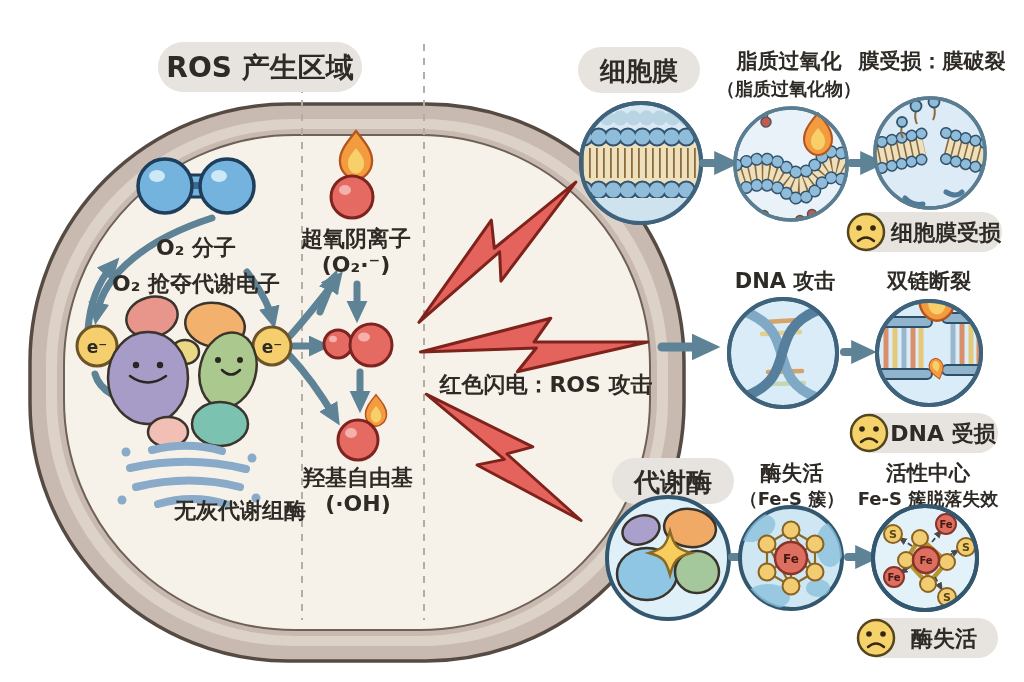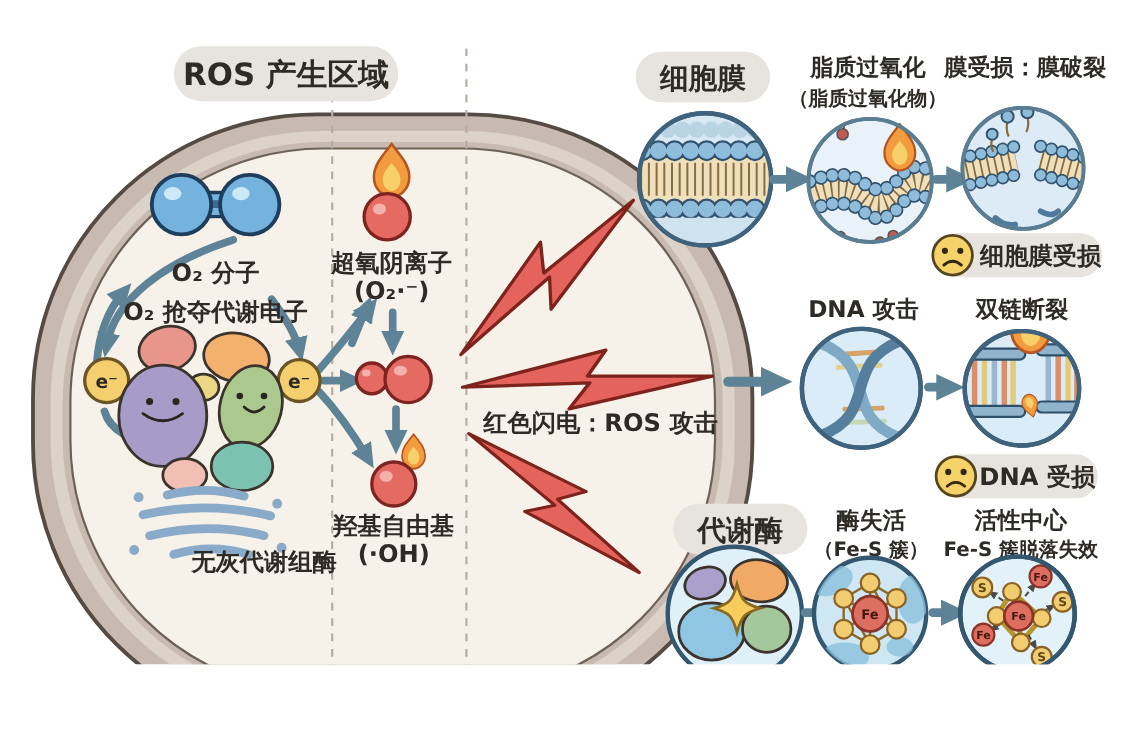--- a/index.html
+++ b/index.html
@@ -1,16 +1,16 @@
 <!DOCTYPE html>
 <html><head>
 <meta charset="utf-8">
 <style>
   html,body{margin:0;padding:0;background:#ffffff;}
-  #stage{position:relative;width:1024px;height:604px;background:#ffffff;overflow:hidden;
+  #stage{position:relative;width:1024px;height:682px;background:#ffffff;overflow:hidden;
          font-family:"DejaVu Sans",sans-serif;}
   svg{display:block}
   text{font-family:"DejaVu Sans",sans-serif;fill:#2e2a25;}
   .t-title{font-size:28px;font-weight:bold;}
   .t-pill{font-size:26px;font-weight:bold;}
   .t-lab{font-size:22px;font-weight:600;}
   .t-lab2{font-size:21px;font-weight:600;}
   .t-sub{font-size:18px;font-weight:600;}
   .t-cap{font-size:22px;font-weight:bold;}
   .t-res{font-size:22px;font-weight:600;}

